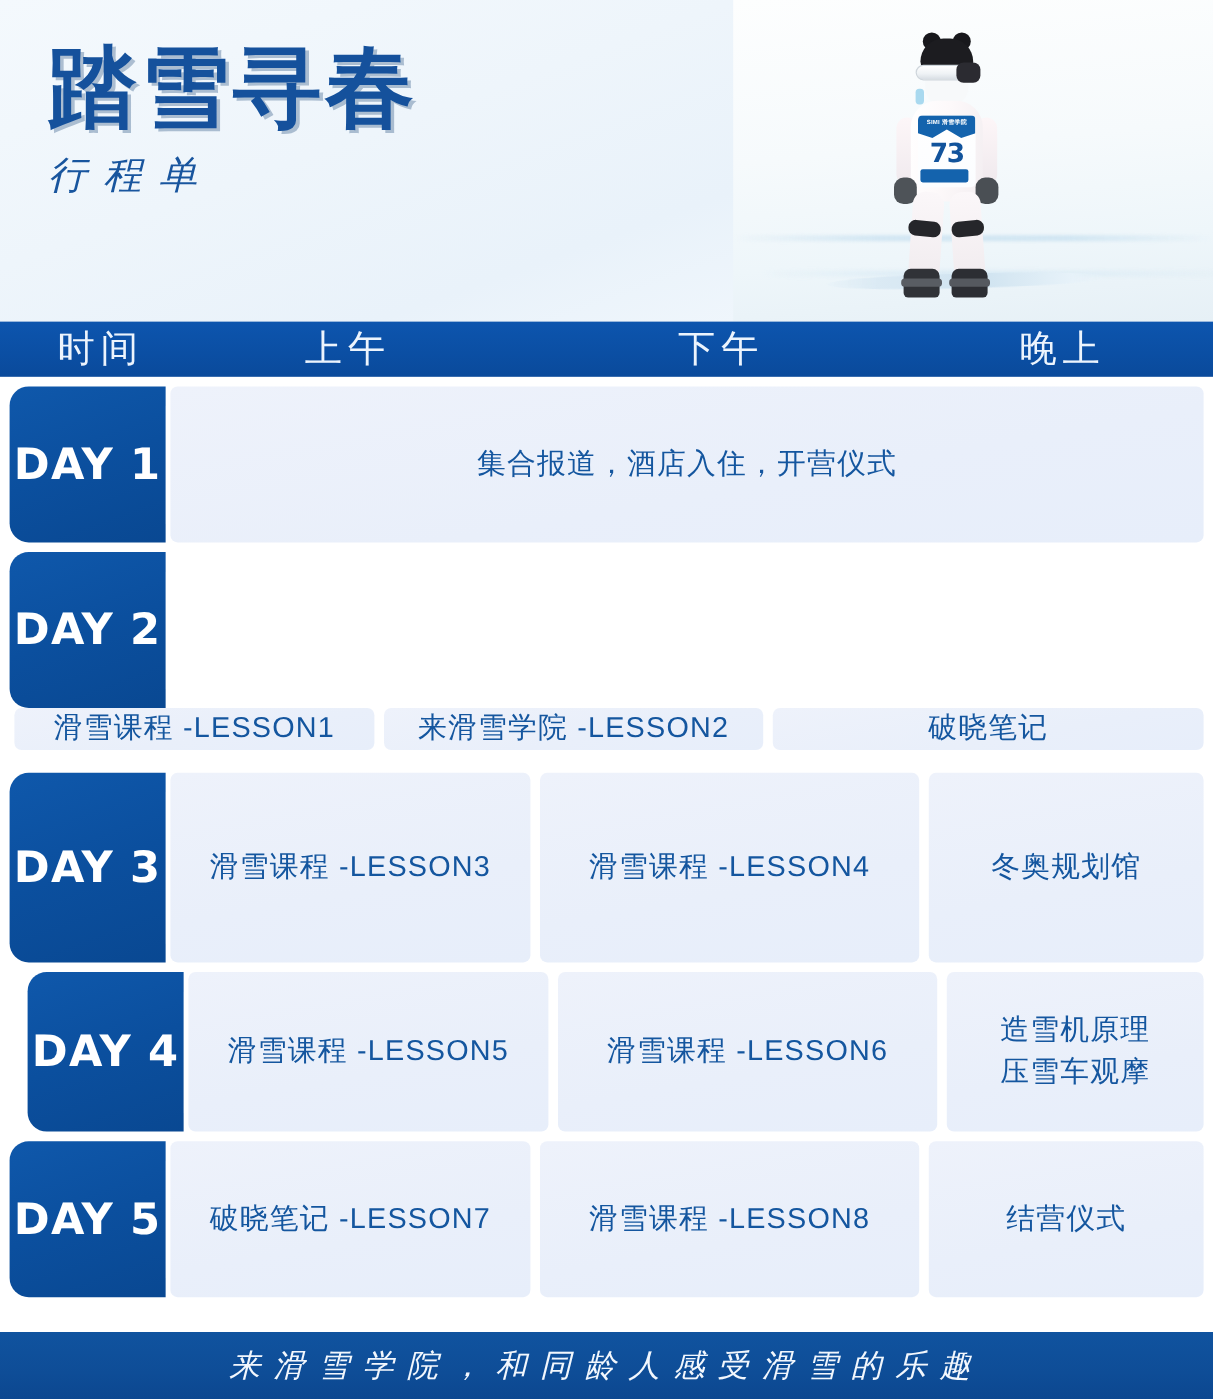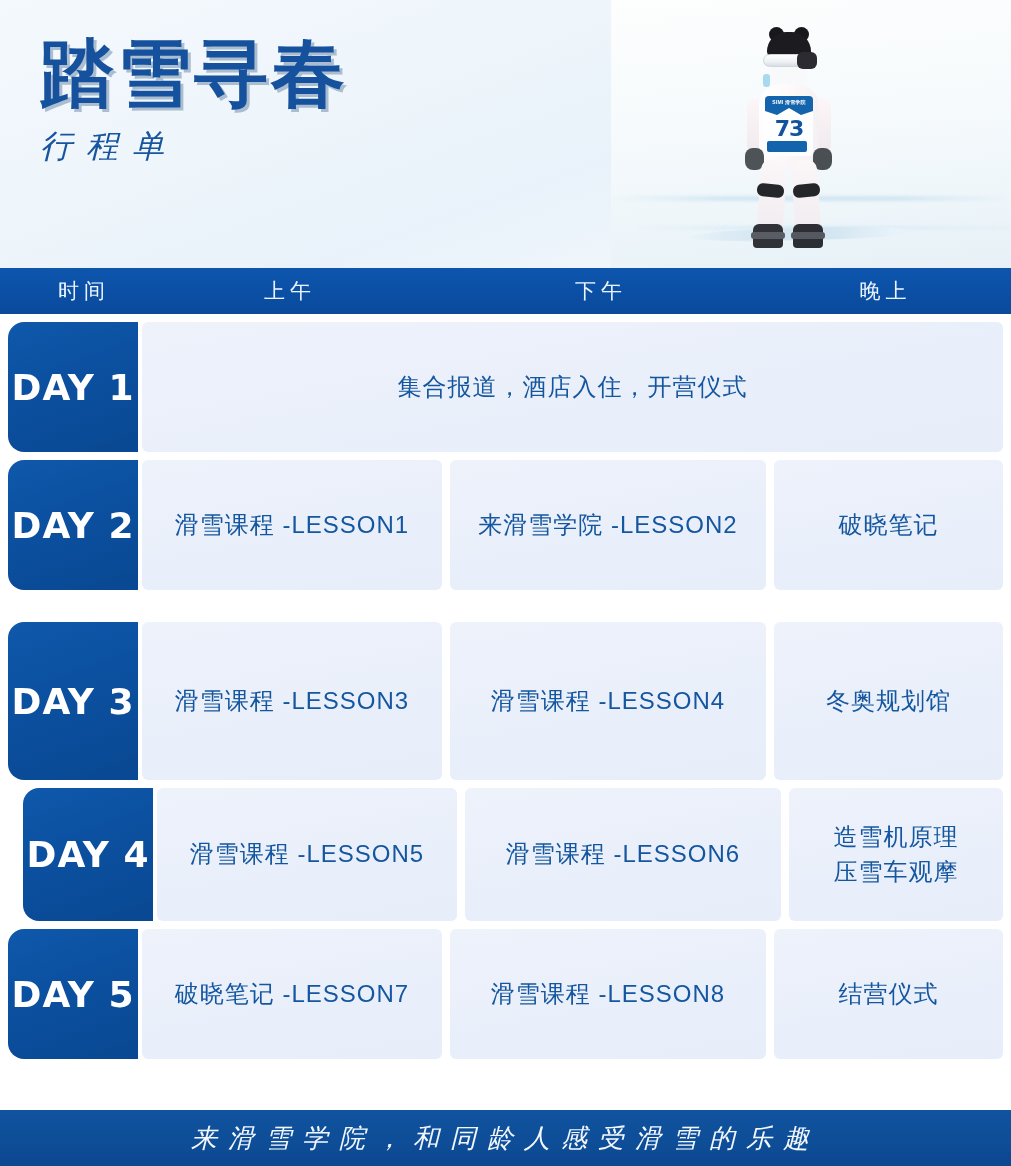--- a/index.html
+++ b/index.html
@@ -68,21 +68,21 @@
   .title-wrap{position:absolute;left:40px;top:36px;}
   .main-title{font-family:"DejaVu Sans","Liberation Sans",sans-serif;
       font-size:74px;font-weight:bold;color:#15519c;letter-spacing:3px;line-height:1;
       text-shadow:3px 3px 0 rgba(10,56,110,.30);margin:0;white-space:nowrap;}
   .sub-title{margin-top:20px;font-family:"DejaVu Serif","Liberation Serif",serif;
       font-size:32px;color:#18559e;letter-spacing:14px;font-style:italic;line-height:1;}
 
   
   .col-head{position:relative;display:flex;width:1011px;height:46px;
       background:linear-gradient(180deg,#0d55ae 0%,#0b4fa4 55%,#0a4a9b 100%);align-items:center;}
-  .col-head .ch{color:#ecf4fd;font-size:21px;letter-spacing:5px;text-align:center;}
+  .col-head .ch{color:#ecf4fd;font-size:31px;letter-spacing:5px;text-align:center;}
   .ch-time{width:138px;text-align:left;padding-left:30px;box-sizing:border-box;}
   .ch-am{width:304px;}
   .ch-pm{width:318px;}
   .ch-eve{width:251px;}
 
   
   .table{width:1011px;background:#fff;padding-top:8px;box-sizing:border-box;}
   .row{display:flex;align-items:stretch;margin-bottom:8px;padding:0 8px 0 8px;box-sizing:border-box;}
   .day-badge{width:130px;flex:0 0 130px;
       background:linear-gradient(160deg,#0f58ab 0%,#0b4f9e 50%,#094892 100%);
@@ -92,21 +92,21 @@
       font-family:"DejaVu Sans","Liberation Sans",sans-serif;}
   .cells{flex:1;display:flex;gap:8px;padding-left:4px;}
   .cell{background:linear-gradient(170deg,#eef2fb 0%,#e9effa 60%,#e7eefa 100%);
       border-radius:6px;display:flex;align-items:center;justify-content:center;
       color:#14569f;font-size:24px;letter-spacing:1px;text-align:center;line-height:1.45;}
   .cell.am{flex:0 0 300px;}
   .cell.pm{flex:0 0 316px;}
   .cell.eve{flex:1;}
   .cell.full{flex:1;}
   .row.h1{height:130px;}
-  .row.h2{height:130px;}
+  .row.h2{height:152px;flex-direction:column;}
   .row.h3{height:158px;margin-top:32px;}
   .row.h4{height:133px;padding-left:23px;}
   .row.h5{height:130px;}
   .row.h6{height:122px;}
   .cell .two-line{white-space:pre-line;}
 
   
   .footer{position:absolute;left:0;bottom:0;width:1011px;height:56px;
       background:linear-gradient(180deg,#10539f 0%,#0e4d97 60%,#0c4790 100%);
       display:flex;align-items:center;justify-content:center;}

